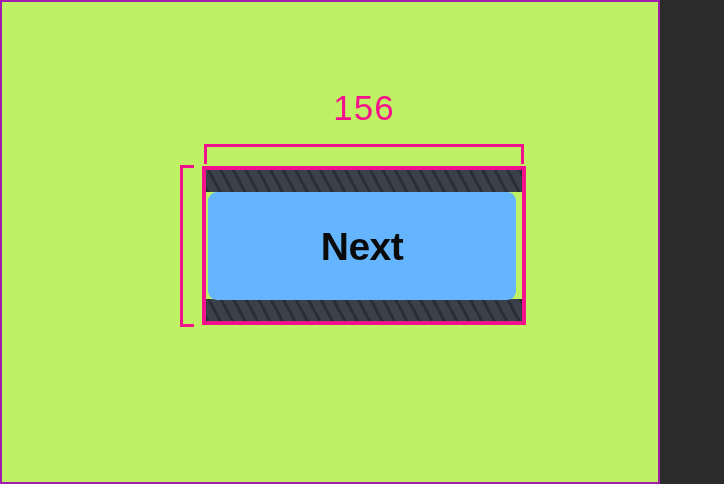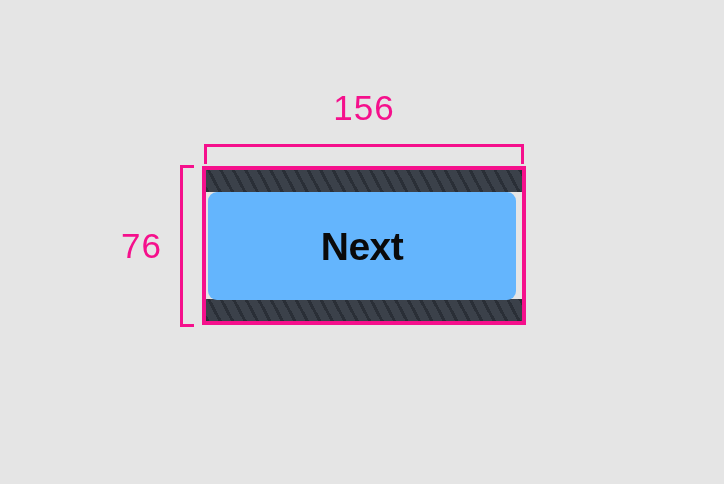--- a/index.html
+++ b/index.html
@@ -2,25 +2,25 @@
 <html><head>
 <meta charset="utf-8">
 <style>
   html, body {
     margin: 0;
     padding: 0;
     background: #2b2b2b;
   }
   #canvas {
     position: relative;
-    width: 724px;
+    width: 660px;
     height: 484px;
-    background: #e5e5e5;
+    background: #bef264;
     box-sizing: border-box;
-    border: 2px solid #e5e5e5;
+    border: 2px solid #a21caf;
     overflow: hidden;
     font-family: "Liberation Sans", sans-serif;
     -webkit-font-smoothing: antialiased;
   }
 
   
   #measure-rect {
     position: absolute;
     left: 200px;
     top: 164px;
@@ -145,21 +145,20 @@
 </style>
 </head>
 <body>
 
 <div id="canvas">
 
   <div id="width-label">156</div>
 
   <div id="width-bracket"></div>
 
-  <div id="height-label">76</div>
 
   <div id="height-bracket"></div>
 
   <div id="element-frame">
     <div class="hatch-band"></div>
     <div class="hatch-band"></div>
   </div>
 
   <div id="button-face">
     <span id="button-label">Next</span>

